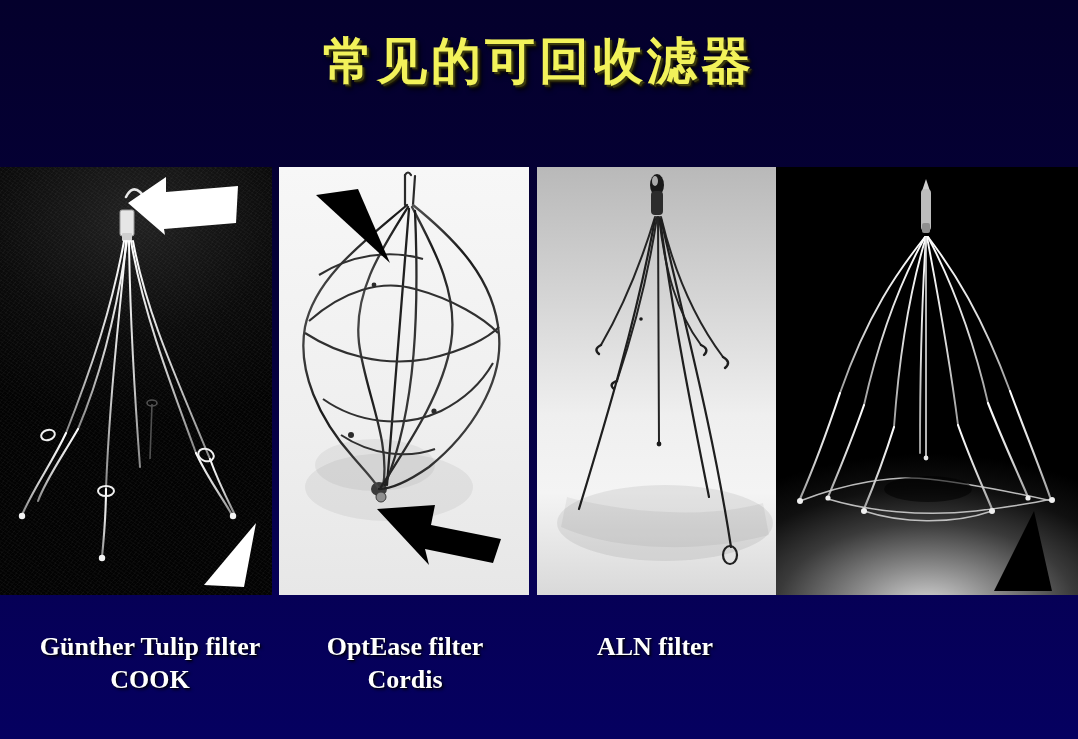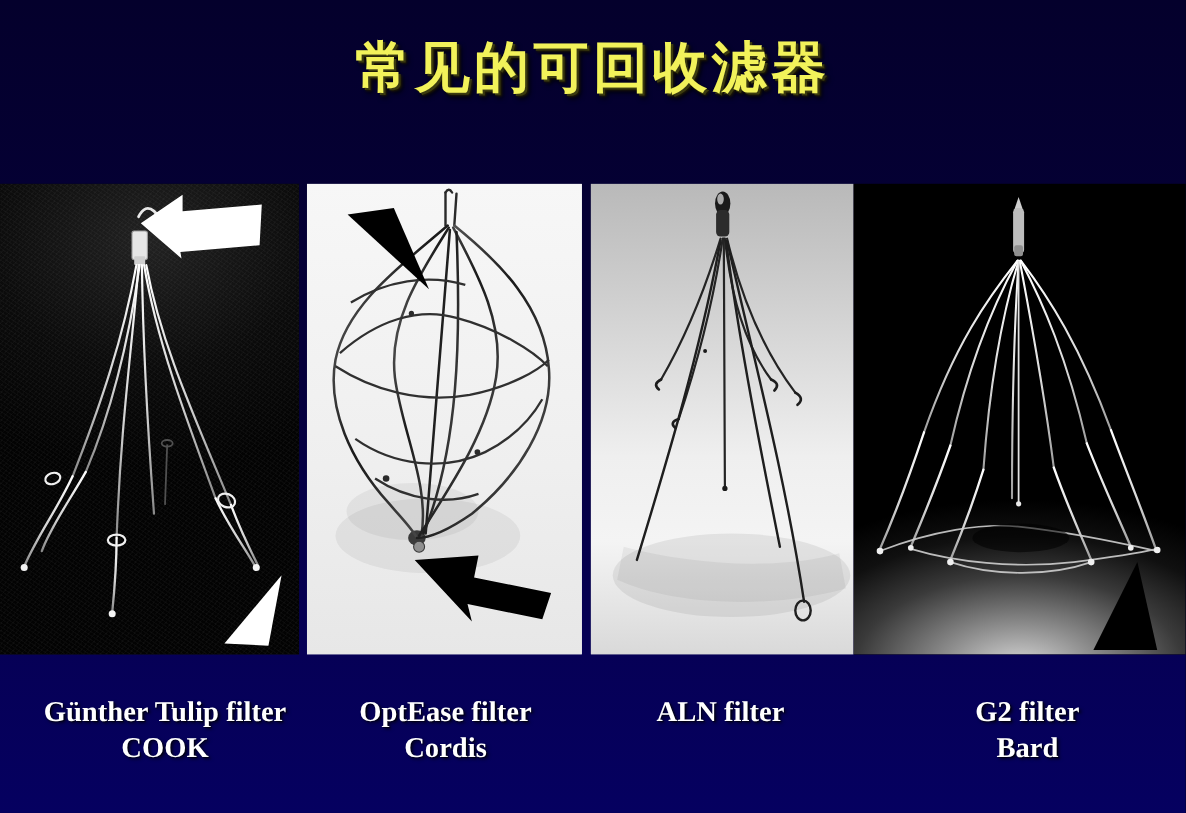--- a/index.html
+++ b/index.html
@@ -391,20 +391,16 @@
     <div class="caption cap-2">
       <span>OptEase filter</span>
       <span class="line2">Cordis</span>
     </div>
 
     <div class="caption cap-3">
       <span>ALN filter</span>
       <span class="line2"></span>
     </div>
 
-    <div class="caption cap-4">
-      <span>G2 filter</span>
-      <span class="line2">Bard</span>
-    </div>
 
   </div>
 
 </div>
 
 </body></html>

